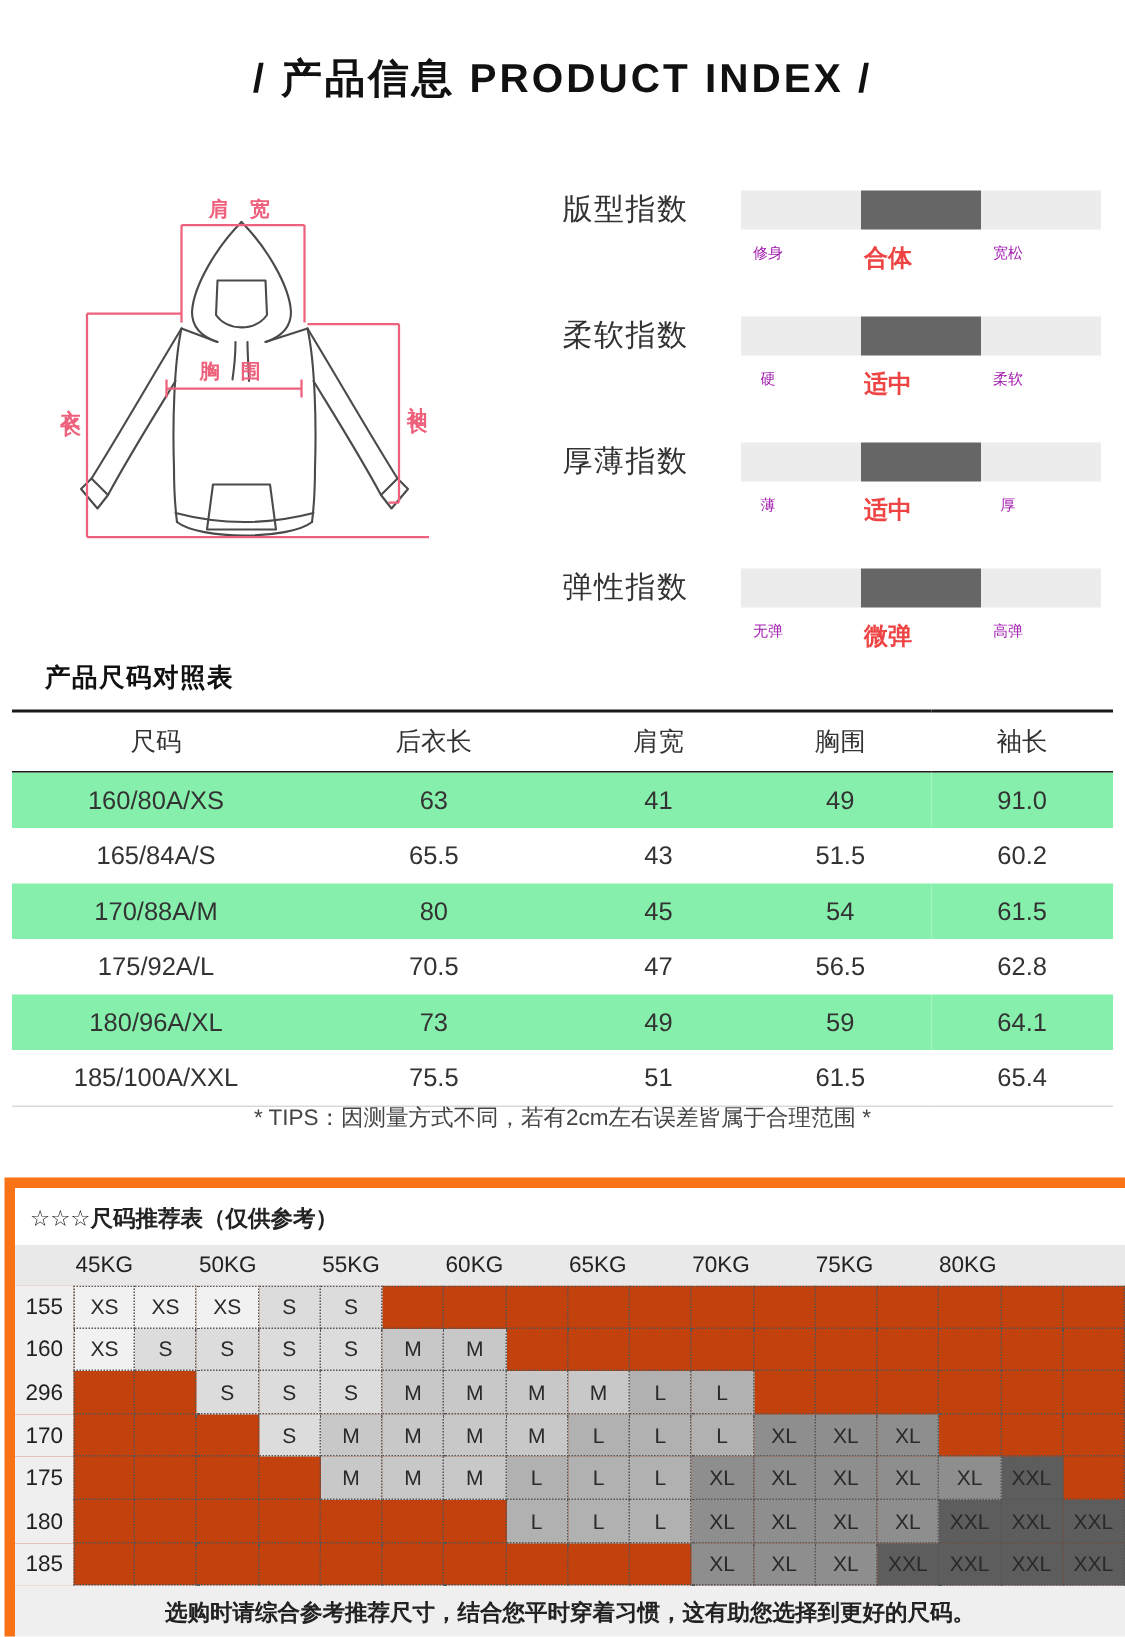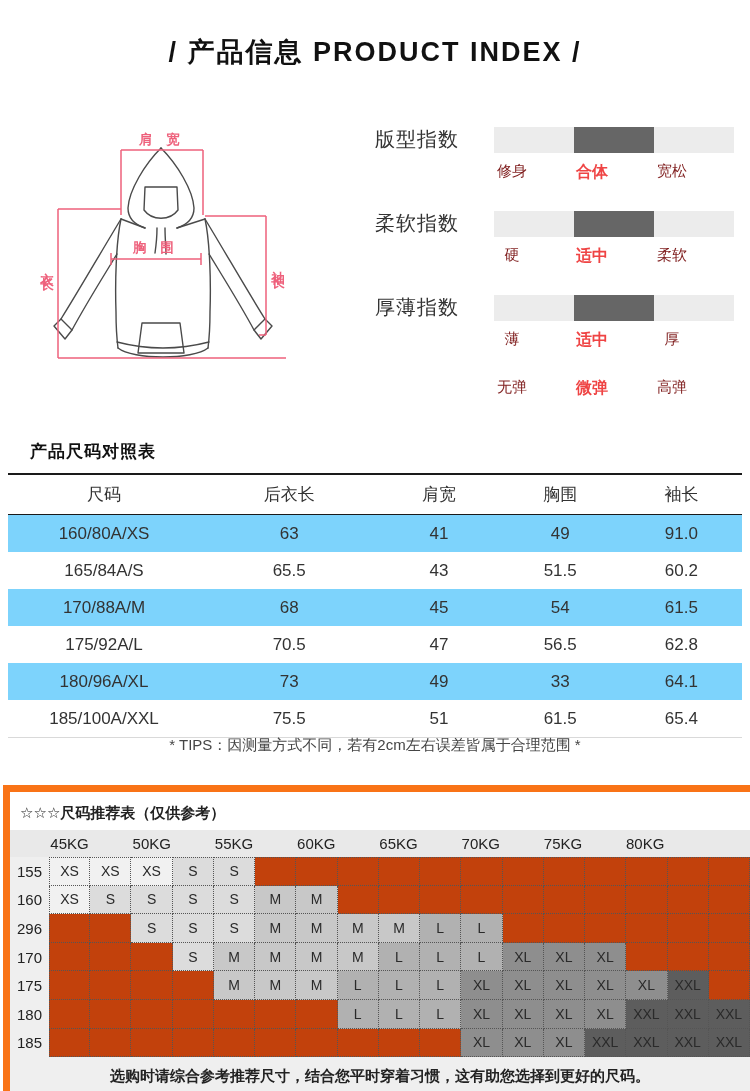--- a/index.html
+++ b/index.html
@@ -16,34 +16,34 @@
   #diagram{position:absolute;left:38px;top:102px;}
   
   #indices{position:absolute;left:375px;top:126px;width:372px;}
   .idx-group{margin-bottom:27px;}
   .idx-row{display:flex;align-items:center;gap:22px;}
   .idx-name{width:97px;font-size:20px;color:#333;letter-spacing:1px;white-space:nowrap;}
   .idx-bar{display:flex;}
   .seg{width:80px;height:26px;background:#ececec;}
   .seg.on{background:#666;}
   .idx-opts{display:flex;margin-left:97px;margin-top:9px;}
-  .opt{width:80px;text-align:center;font-size:15px;color:#7f1d1d;}
+  .opt{width:80px;text-align:center;font-size:10px;color:#a21caf;}
   .opt.sel{color:#ef4444;font-weight:bold;font-size:16px;}
   
   .size-title{position:absolute;left:30px;top:440px;font-size:17px;font-weight:bold;color:#111;letter-spacing:1px;}
   #size-table{
     position:absolute;left:8px;top:473px;width:734px;
     border-collapse:collapse;border-bottom:1px solid #d9d9d9;
   }
   #size-table th{
     height:37px;font-size:17px;font-weight:normal;color:#333;text-align:center;
   }
   #size-table thead tr{border-top:2px solid #1a1a1a;border-bottom:1px solid #1a1a1a;}
   #size-table td{height:35px;font-size:17px;color:#333;text-align:center;}
-  #size-table tr.alt{background:#7dd3fc;}
+  #size-table tr.alt{background:#86efac;}
   #size-table .c0{width:190px;text-align:center;}
   .tips{position:absolute;top:736px;left:0;right:0;text-align:center;font-size:15px;color:#454545;}
   
   .rec-box{position:absolute;left:3px;top:785px;width:740px;border:7px solid #f97316;background:#fff;}
   .rec-title{height:38px;line-height:41px;padding-left:10px;font-size:15px;font-weight:bold;color:#222;background:#fff;}
   .rec-weights{position:relative;height:27px;background:#e9e9e9;}
   .rec-weights span{
     position:absolute;top:0;line-height:27px;font-size:15px;color:#222;
     transform:translateX(-50%);white-space:nowrap;
   }
@@ -137,20 +137,28 @@
           <div class="seg"></div>
         </div>
       </div>
       <div class="idx-opts">
         <span class="opt">薄</span>
         <span class="opt sel">适中</span>
         <span class="opt">厚</span>
       </div>
     </div>
     <div class="idx-group">
+      <div class="idx-row">
+        <div class="idx-name">弹性指数</div>
+        <div class="idx-bar">
+          <div class="seg"></div>
+          <div class="seg on"></div>
+          <div class="seg"></div>
+        </div>
+      </div>
       <div class="idx-opts">
         <span class="opt">无弹</span>
         <span class="opt sel">微弹</span>
         <span class="opt">高弹</span>
       </div>
     </div>
   </div>
 
 <div class="size-title">产品尺码对照表</div>
 <table id="size-table">
@@ -173,37 +181,37 @@
       </tr>
       <tr>
         <td class="c0">165/84A/S</td>
         <td>65.5</td>
         <td>43</td>
         <td>51.5</td>
         <td>60.2</td>
       </tr>
       <tr class="alt">
         <td class="c0">170/88A/M</td>
-        <td>68</td>
+        <td>80</td>
         <td>45</td>
         <td>54</td>
         <td>61.5</td>
       </tr>
       <tr>
         <td class="c0">175/92A/L</td>
         <td>70.5</td>
         <td>47</td>
         <td>56.5</td>
         <td>62.8</td>
       </tr>
       <tr class="alt">
         <td class="c0">180/96A/XL</td>
         <td>73</td>
         <td>49</td>
-        <td>33</td>
+        <td>59</td>
         <td>64.1</td>
       </tr>
       <tr>
         <td class="c0">185/100A/XXL</td>
         <td>75.5</td>
         <td>51</td>
         <td>61.5</td>
         <td>65.4</td>
       </tr>
     </tbody>

